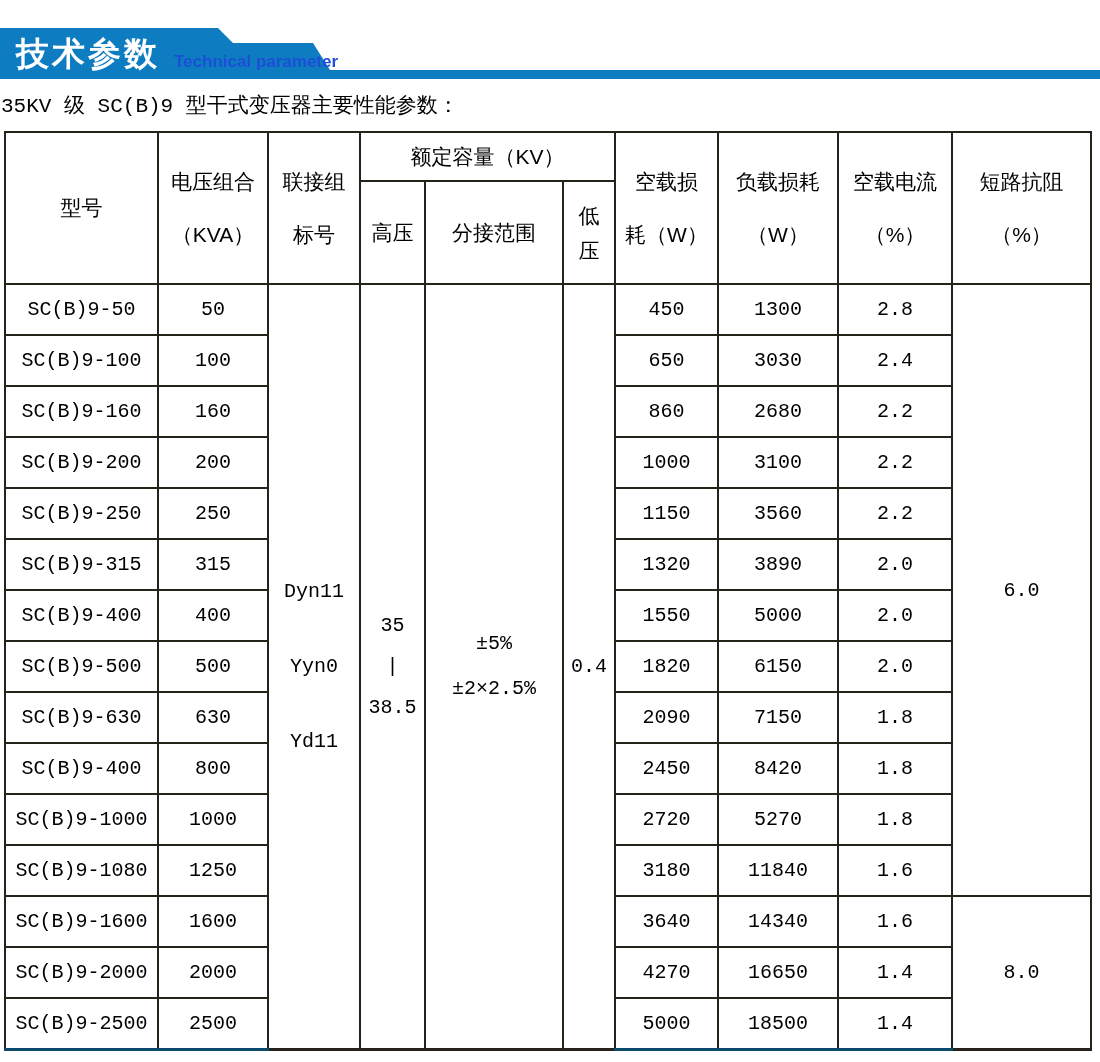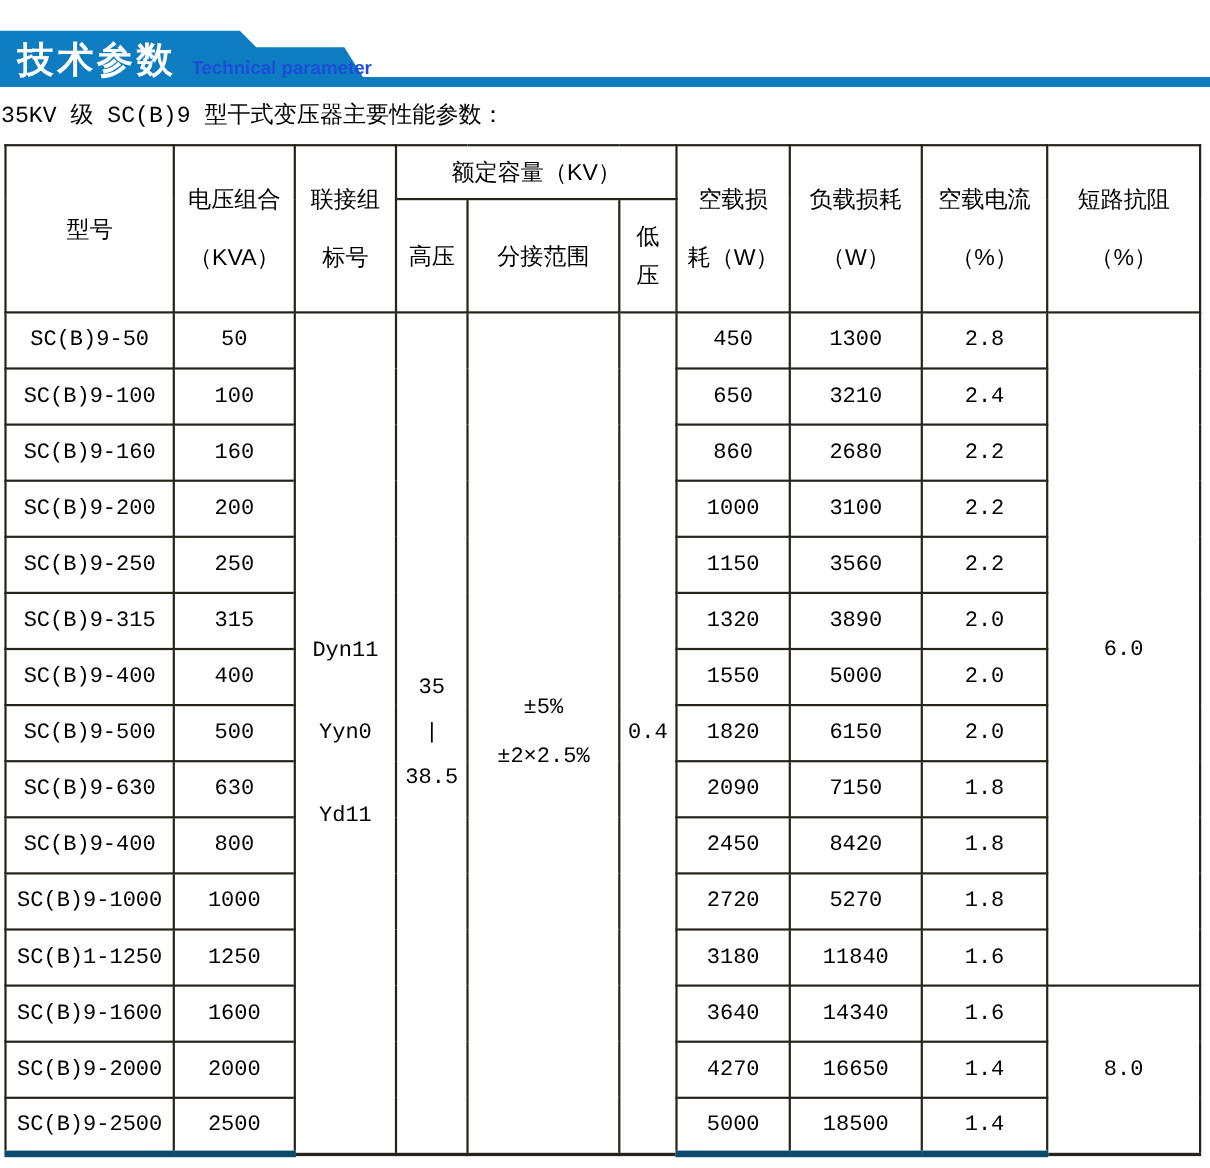--- a/index.html
+++ b/index.html
@@ -44,21 +44,21 @@
     table-layout:fixed;
   }
   table.spec th, table.spec td {
     border:2px solid #25231a;
     text-align:center;
     vertical-align:middle;
     padding:0;
     overflow:hidden;
   }
   table.spec { border-bottom:3px solid #25231a; }
-  table.spec tr.last td { border-bottom:6px solid #0c4a6e; }
+  table.spec tr.last td { border-bottom:3px solid #0c4a6e; }
 
   thead th {
     font-weight:normal;
     font-size:21px;
     font-family:"Liberation Sans", sans-serif;
   }
   thead tr.h1 { height:49px; }
   thead tr.h2 { height:103px; }
   thead .l { display:block; line-height:53px; }
   thead .lv-l { display:block; line-height:35px; }
@@ -158,21 +158,21 @@
       <td rowspan="15">0.4</td>
       <td>450</td>
       <td>1300</td>
       <td>2.8</td>
       <td rowspan="12">6.0</td>
     </tr>
     <tr>
       <td>SC(B)9-100</td>
       <td>100</td>
       <td>650</td>
-      <td>3210</td>
+      <td>3030</td>
       <td>2.4</td>
     </tr>
     <tr>
       <td>SC(B)9-160</td>
       <td>160</td>
       <td>860</td>
       <td>2680</td>
       <td>2.2</td>
     </tr>
     <tr>
@@ -225,21 +225,21 @@
       <td>1.8</td>
     </tr>
     <tr>
       <td>SC(B)9-1000</td>
       <td>1000</td>
       <td>2720</td>
       <td>5270</td>
       <td>1.8</td>
     </tr>
     <tr>
-      <td>SC(B)1-1250</td>
+      <td>SC(B)9-1080</td>
       <td>1250</td>
       <td>3180</td>
       <td>11840</td>
       <td>1.6</td>
     </tr>
     <tr>
       <td>SC(B)9-1600</td>
       <td>1600</td>
       <td>3640</td>
       <td>14340</td>

